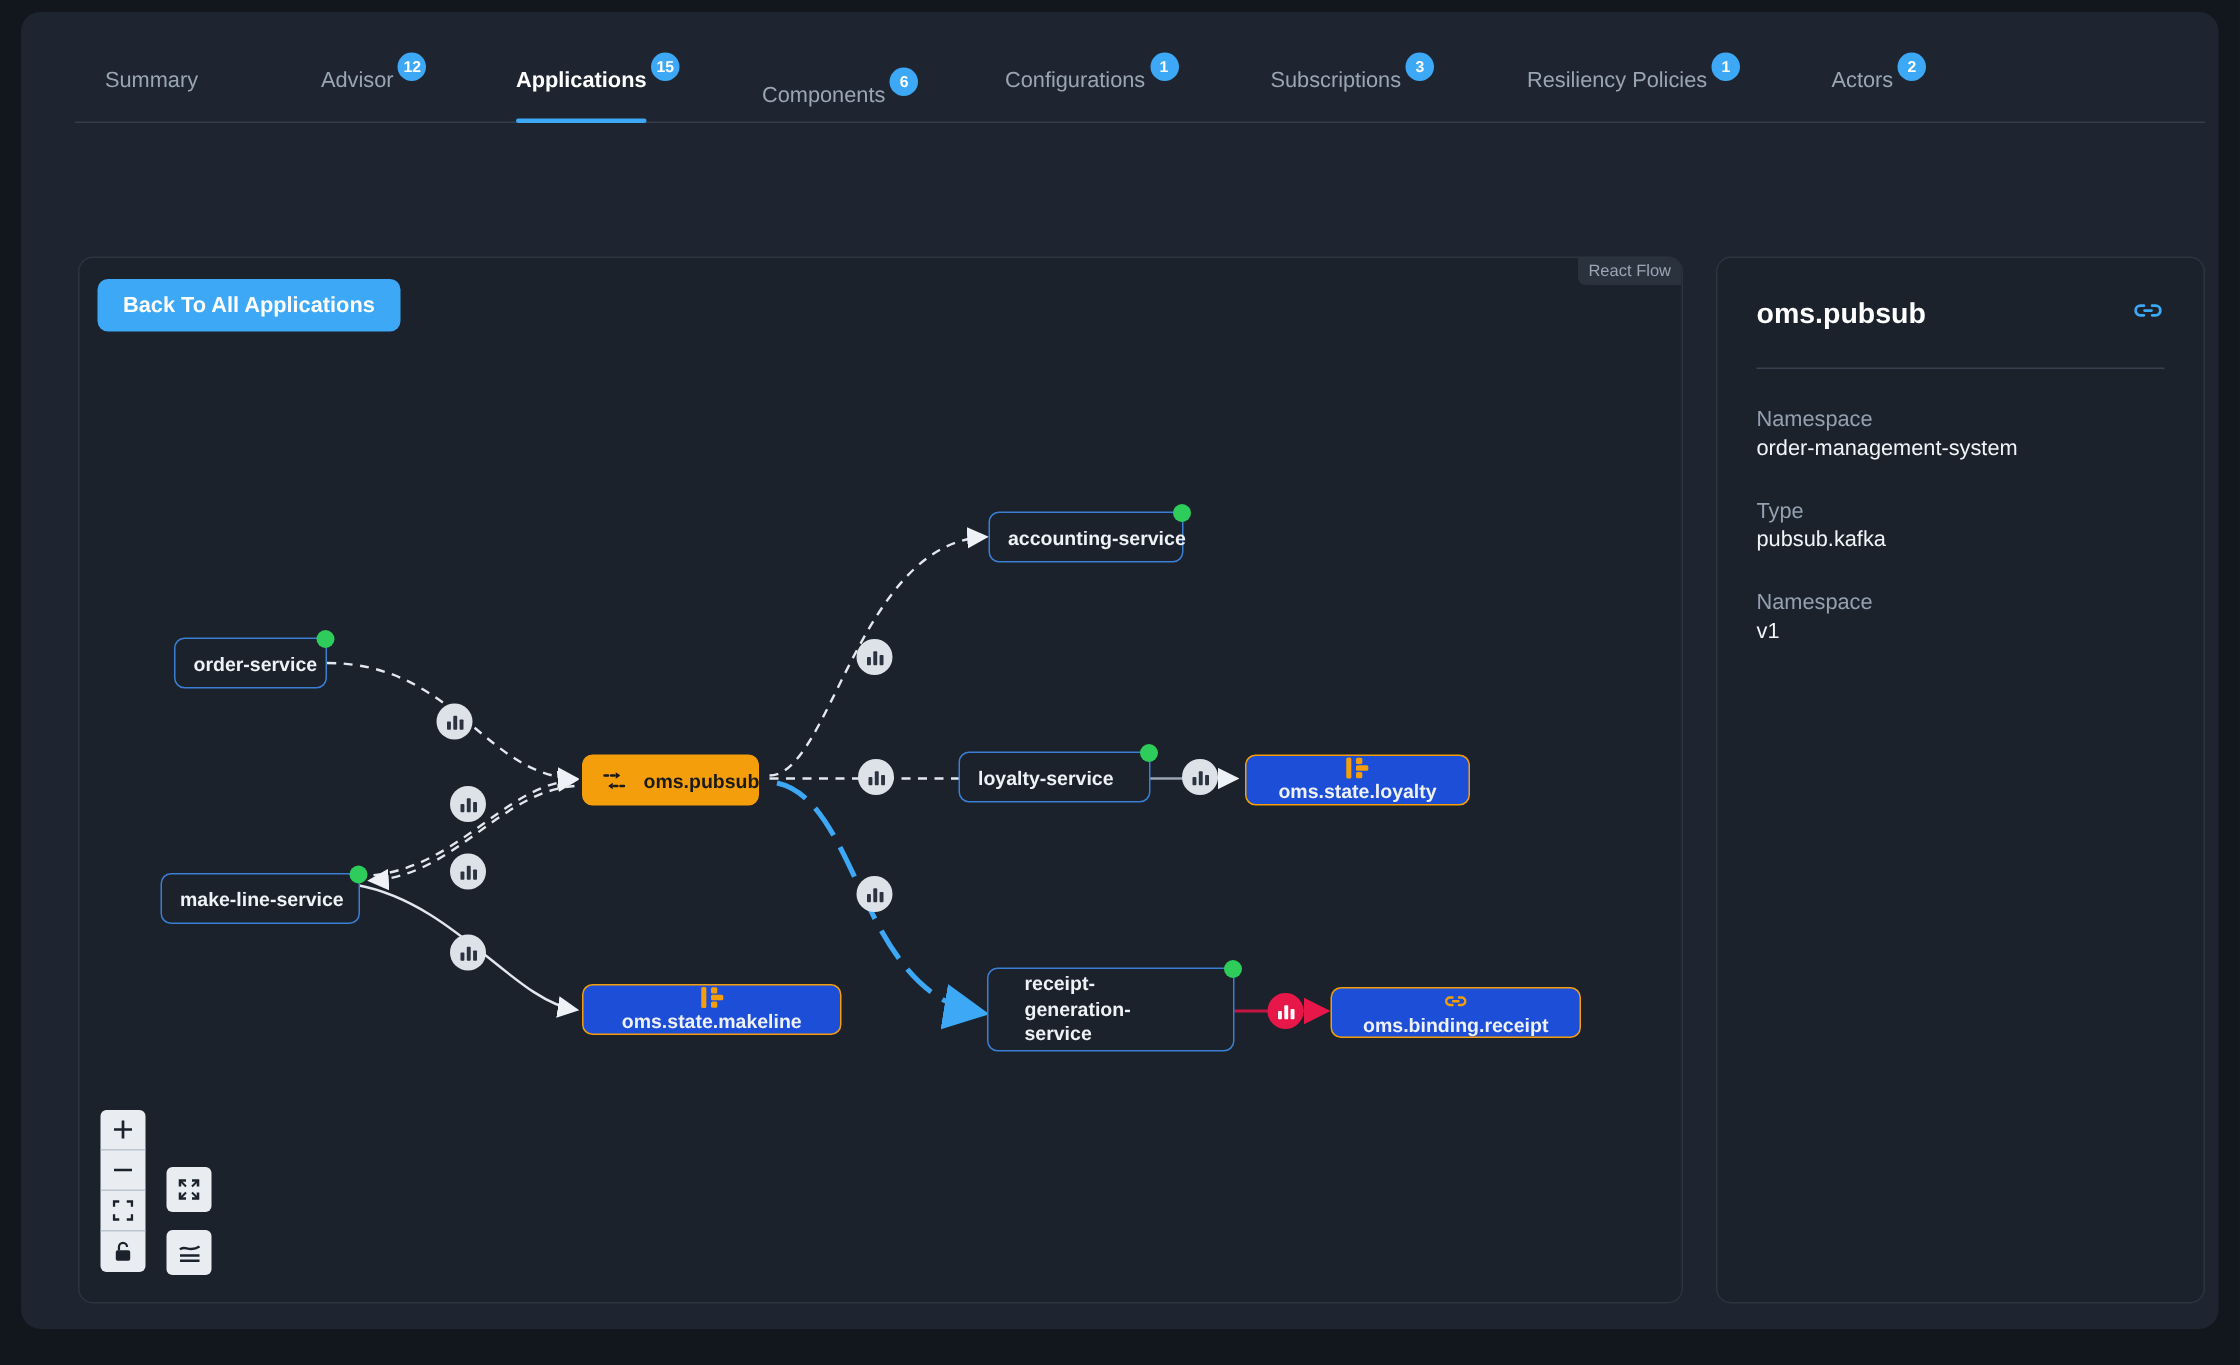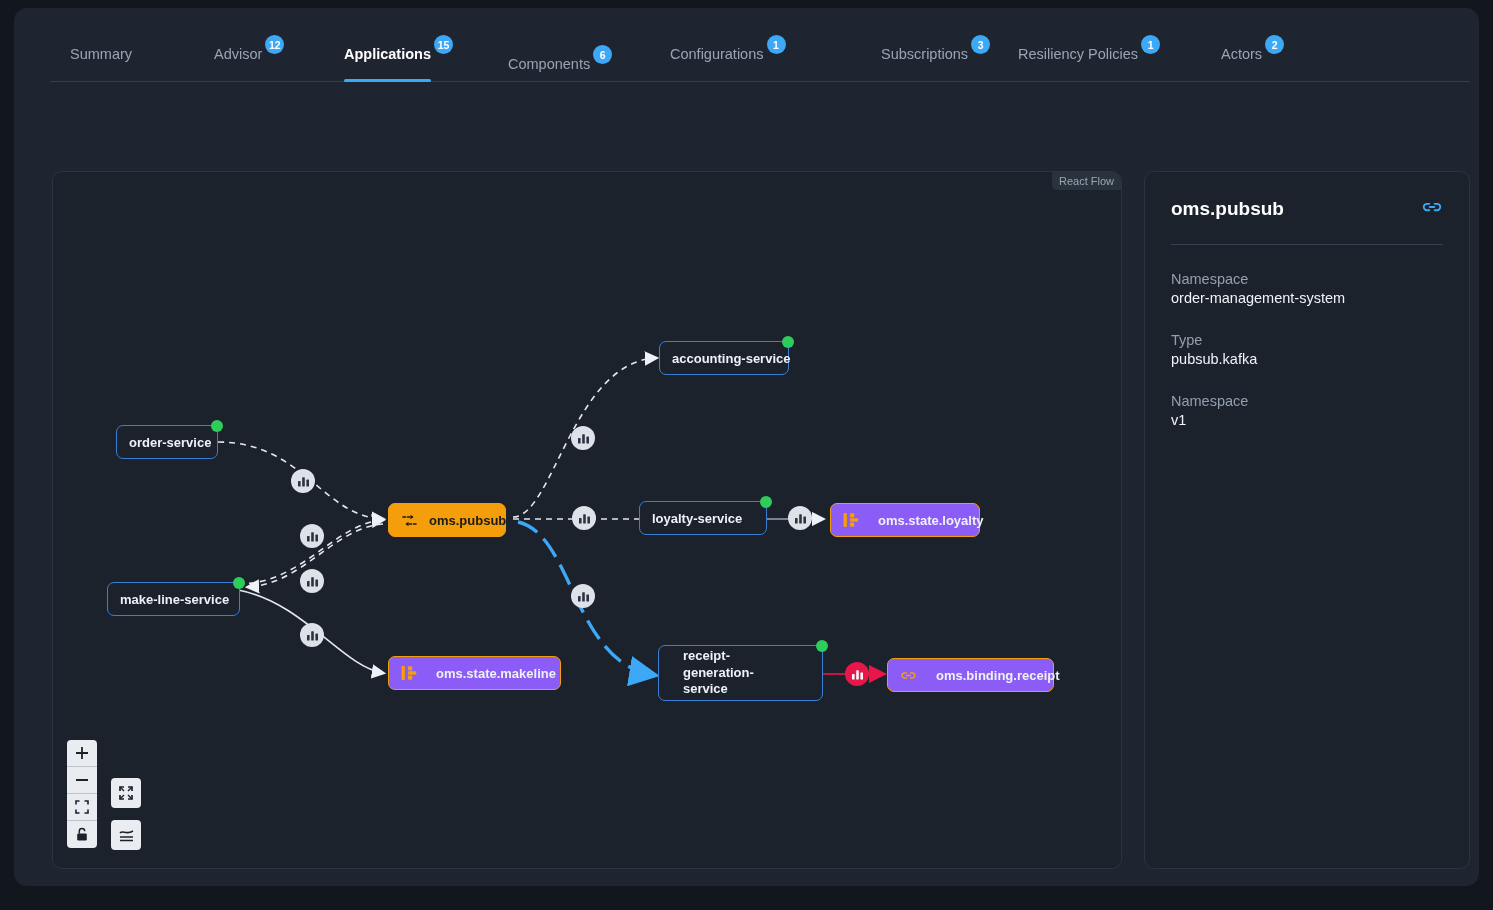--- a/index.html
+++ b/index.html
@@ -115,22 +115,22 @@
   }
   .node.svc.two-line {
     height: 56px; white-space: normal; line-height: 1.3;
     align-items: center; padding: 0 24px;
   }
   .node.pubsub {
     background: #f59e0b; border: 1.6px solid #f59e0b; color: #1a1a1a;
     height: 34px; gap: 11px;
   }
   .node.comp {
-    background: #8b5cf6; border: 1.6px solid #f59e0b; color: #eef2f7;
-    height: 34px; gap: 19px;
+    background: #1d4ed8; border: 1.6px solid #f59e0b; color: #eef2f7;
+    height: 34px; gap: 0; flex-direction: column;
   }
   .dot-ok {
     position: absolute; top: -6px; right: -6px;
     width: 12px; height: 12px; border-radius: 50%; background: #2ecc5a;
   }
   .nicon { display: flex; align-items: center; }
 
   
   .chip {
     position: absolute; width: 24px; height: 24px; border-radius: 50%;
@@ -172,21 +172,21 @@
 <body>
 
 <div id="app">
 
   <div class="tabbar" id="tabbar">
       <div class="tab" style="left: 20px;"><span>Summary</span></div>
       <div class="tab" style="left: 164px;"><span>Advisor</span><span class="badge">12</span></div>
       <div class="tab active" style="left: 294px;"><span>Applications</span><span class="badge">15</span></div>
       <div class="tab" style="left: 458px; margin-top: 10px;"><span>Components</span><span class="badge">6</span></div>
       <div class="tab" style="left: 620px;"><span>Configurations</span><span class="badge">1</span></div>
-      <div class="tab" style="left: 831px;"><span>Subscriptions</span><span class="badge">3</span></div>
+      <div class="tab" style="left: 797px;"><span>Subscriptions</span><span class="badge">3</span></div>
       <div class="tab" style="left: 968px;"><span>Resiliency Policies</span><span class="badge">1</span></div>
       <div class="tab" style="left: 1171px;"><span>Actors</span><span class="badge">2</span></div>
     </div>
 
   <div class="filterbar">
     <div class="select-box" id="ns-select">
       <span class="sel-text">Namespace</span>
       <span class="chev chev-thin"></span>
     </div>
 
@@ -238,20 +238,21 @@
         <path d="M330,352 C280,356 250,412 195,415" marker-end="url(#arrW)"></path>
         <path d="M460,345 C500,345 520,190 603,186" marker-end="url(#arrW)"></path>
         <path d="M460,347 L600,347" marker-end="url(#arrW)"></path>
       </g>
       <path d="M185,418 C250,430 290,495 330,501" fill="none" stroke="#e3e8ee" stroke-width="1.6" marker-end="url(#arrW)"></path>
       <path d="M610,347 L770,347" fill="none" stroke="#9aa5b4" stroke-width="1.6" marker-end="url(#arrW)"></path>
       <path d="M465,350 C520,362 520,490 600,503" fill="none" stroke="#3da8f5" stroke-width="3.4" stroke-dasharray="22 9" marker-end="url(#arrB)"></path>
       <path d="M770,502 L830,502" fill="none" stroke="#c41540" stroke-width="2" marker-end="url(#arrR)"></path>
     </svg>
 
+    <button class="backbtn">Back To All Applications</button>
     <div class="rf-attr">React Flow</div>
 
     <div id="nodes-layer">
         <div class="node svc" style="left: 606px; top: 169px; width: 130px;">
           <span>accounting-service</span>
           <span class="dot-ok"></span>
         </div>
         <div class="node svc" style="left: 63px; top: 253px; width: 102px;">
           <span>order-service</span>
           <span class="dot-ok"></span>

